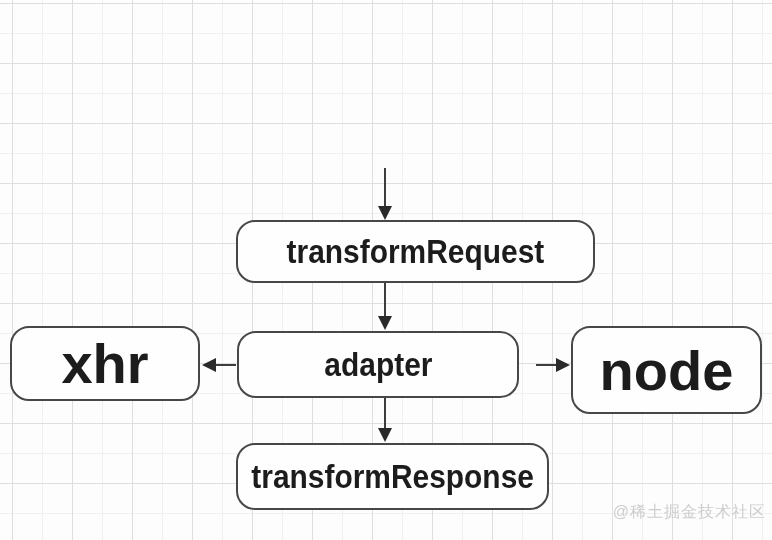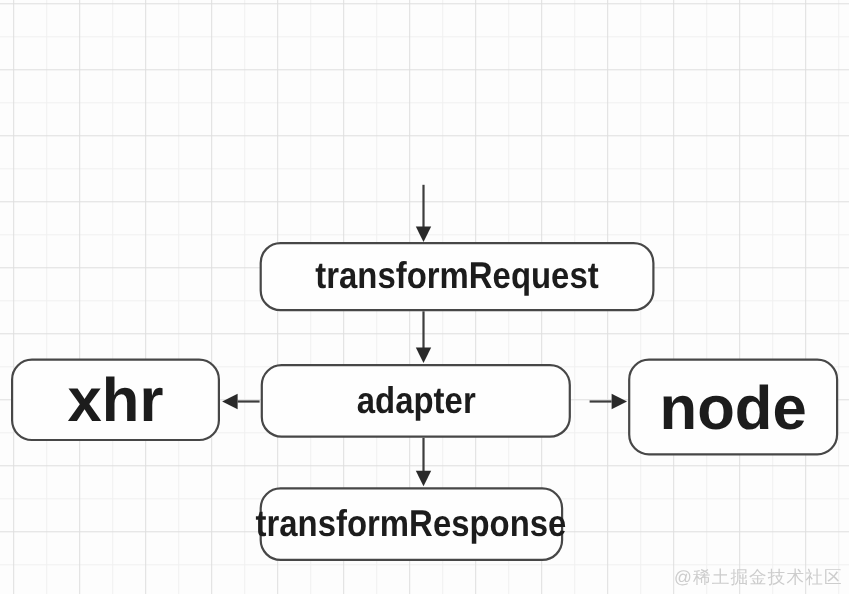--- a/index.html
+++ b/index.html
@@ -46,36 +46,35 @@
     background: #fefefe;
     border: 2px solid #474747;
     border-radius: 19px;
     display: flex; align-items: center; justify-content: center;
     white-space: nowrap;
   }
   .box .label { font-weight: 600; }
 
   .box-transform-request  { left: 236px; top: 220px; width: 359px; height: 63px; }
   .box-adapter            { left: 237px; top: 331px; width: 282px; height: 67px; }
-  .box-transform-response { left: 236px; top: 443px; width: 276px; height: 67px; }
+  .box-transform-response { left: 236px; top: 443px; width: 313px; height: 67px; }
   .box-xhr                { left: 10px;  top: 326px; width: 190px; height: 75px; }
   .box-node               { left: 571px; top: 326px; width: 191px; height: 88px; }
 
   .label-condensed { font-size: 34px; transform: scaleX(0.88); }
   .label-side      { font-size: 56px; }
 
   .edges { left: 0; top: 0; width: 772px; height: 540px; pointer-events: none; }
 
   .watermark {
     left: 606px; top: 502px; width: 160px;
     font-size: 16px;
     letter-spacing: 1px;
     text-align: right;
     user-select: none;
-    margin-top: 13px;
   }
 </style>
 </head>
 <body>
 
 <div class="canvas">
 
 
   <div class="abs box box-transform-request">
     <span class="label label-condensed">transformRequest</span>

